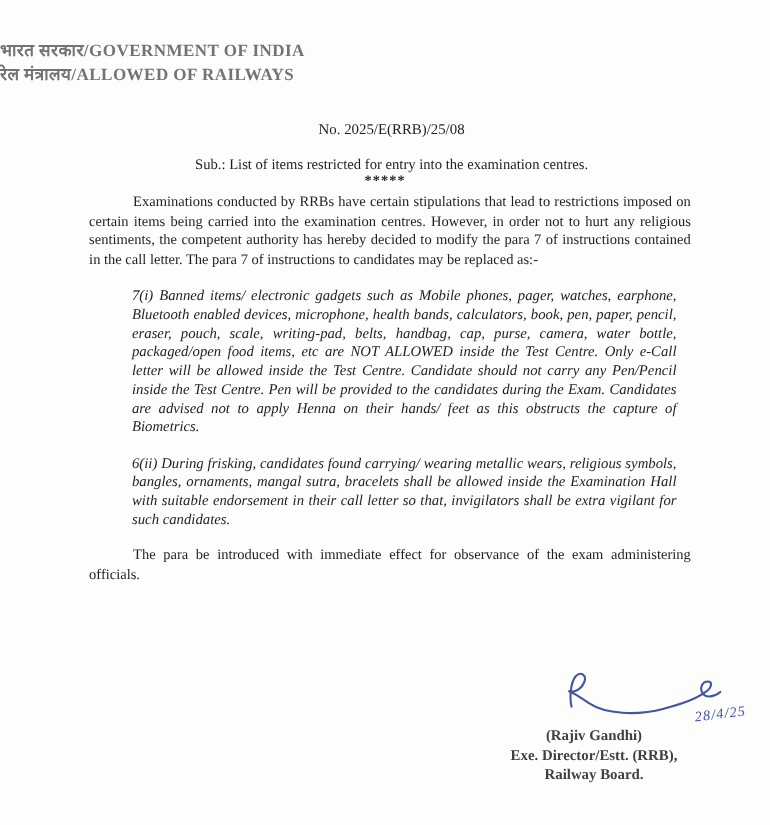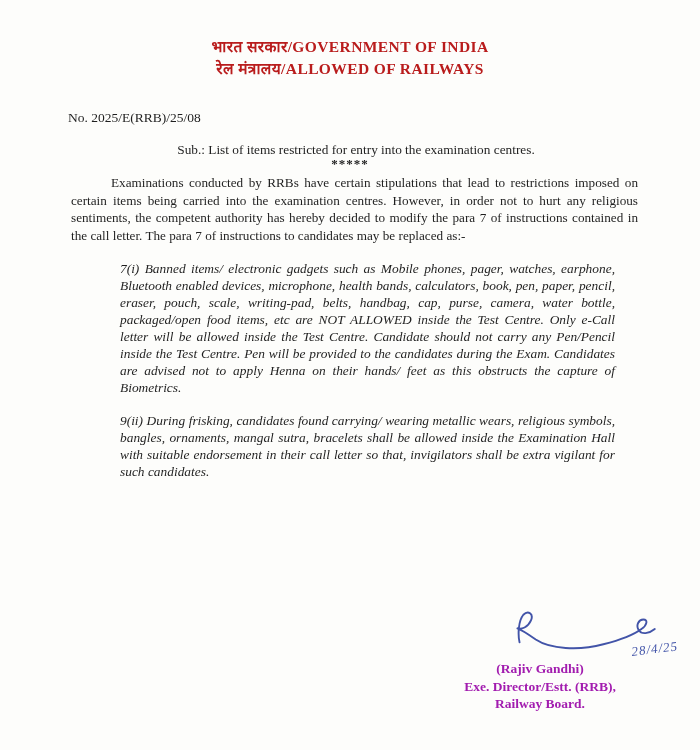--- a/index.html
+++ b/index.html
@@ -12,32 +12,32 @@
     position: relative;
     width: 700px; height: 750px;
     background: #fdfdfb;
     font-family: "Liberation Serif", "DejaVu Serif", serif;
     color: #1f1f1f;
     box-sizing: border-box;
   }
   
   .letterhead {
     padding-top: 36px;
-    text-align: center;
+    text-align: left;
     font-weight: bold;
     font-size: 15.5px;
     line-height: 22px;
     letter-spacing: 0.4px;
-    color: #b91c1c;
+    color: #737373;
   }
   
   .ref-row {
     margin-top: 30px;
     display: flex;
-    justify-content: flex-start;
+    justify-content: center;
     padding-left: 68px;
     padding-right: 56px;
     font-size: 13.5px;
   }
   
   .addressee {
     margin-top: 26px;
     padding-left: 68px;
     font-weight: bold;
     font-size: 13.5px;
@@ -52,21 +52,21 @@
   }
   .stars {
     text-align: center;
     font-size: 13px;
     font-weight: bold;
     line-height: 11px;
     letter-spacing: 1px;
   }
   
   .para {
-    margin: 6px;
+    margin: 16px;
     padding-left: 65px;
     padding-right: 56px;
     font-size: 13.2px;
     line-height: 17.5px;
     text-align: justify;
   }
   .para.indent-first { text-indent: 40px; }
   .para1 { margin-top: 5px; }
   .quote-block {
     margin-top: 16px;
@@ -126,30 +126,31 @@
   </div>
 
 
   <div class="subject">Sub.: List of items restricted for entry into the examination centres.</div>
   <div class="stars">*****</div>
 
   <p class="para para1 indent-first">Examinations conducted by RRBs have certain stipulations that lead to restrictions imposed on certain items being carried into the examination centres. However, in order not to hurt any religious sentiments, the competent authority has hereby decided to modify the para 7 of instructions contained in the call letter. The para 7 of instructions to candidates may be replaced as:-</p>
 
   <p class="quote-block">7(i) Banned items/ electronic gadgets such as Mobile phones, pager, watches, earphone, Bluetooth enabled devices, microphone, health bands, calculators, book, pen, paper, pencil, eraser, pouch, scale, writing-pad, belts, handbag, cap, purse, camera, water bottle, packaged/open food items, etc are NOT ALLOWED inside the Test Centre. Only e-Call letter will be allowed inside the Test Centre. Candidate should not carry any Pen/Pencil inside the Test Centre. Pen will be provided to the candidates during the Exam. Candidates are advised not to apply Henna on their hands/ feet as this obstructs the capture of Biometrics.</p>
 
-  <p class="quote-block">9(ii) During frisking, candidates found carrying/ wearing metallic wears, religious symbols, bangles, ornaments, mangal sutra, bracelets shall be allowed inside the Examination Hall with suitable endorsement in their call letter so that, invigilators shall be extra vigilant for such candidates.</p>
+  <p class="quote-block">6(ii) During frisking, candidates found carrying/ wearing metallic wears, religious symbols, bangles, ornaments, mangal sutra, bracelets shall be allowed inside the Examination Hall with suitable endorsement in their call letter so that, invigilators shall be extra vigilant for such candidates.</p>
 
+  <p class="para closing indent-first">The para be introduced with immediate effect for observance of the exam administering officials.</p>
 
   <div class="sig-area">
     <div class="sig-ink">
       <svg width="155" height="40" viewBox="0 0 160 42">
         <path d="M16,34 C14,25 15,11 20,5 C25,0 31,4 28,11 C25,18 18,21 13,19 C19,21 26,26 33,31 C48,41 78,43 104,36 C120,32 136,26 144,20 C150,16 151,10 146,10 C141,10 138,16 141,21 C144,26 152,25 158,20" stroke="#4254a8" fill="none" stroke-width="2" stroke-linecap="round"></path>
       </svg>
     </div>
     <div class="sig-date" style="color:#4254a8">28/4/25</div>
-    <div class="sig-block" style="color:#a21caf">
+    <div class="sig-block" style="color:#404040">
       <div>(Rajiv Gandhi)</div>
       <div>Exe. Director/Estt. (RRB),</div>
       <div>Railway Board.</div>
     </div>
   </div>
 
 </div>
 
 </body></html>

